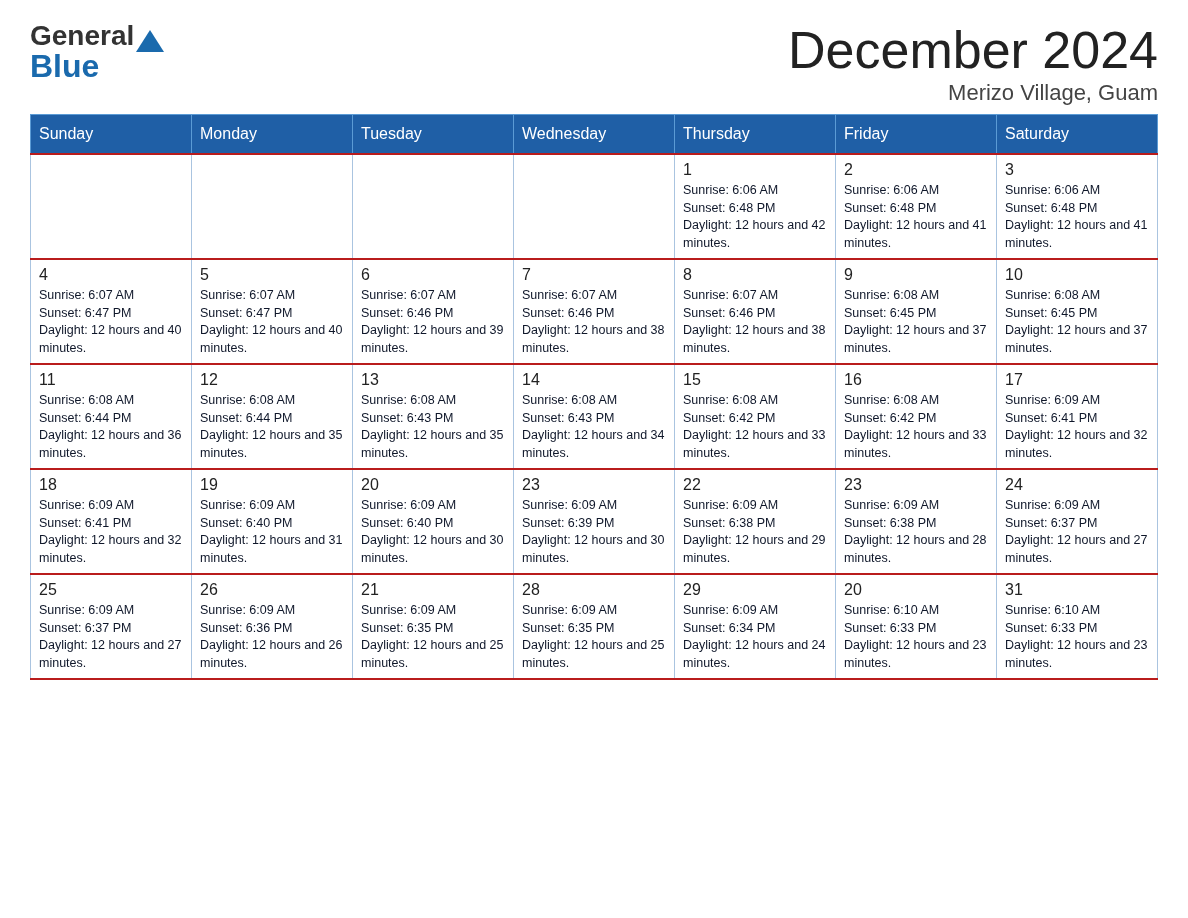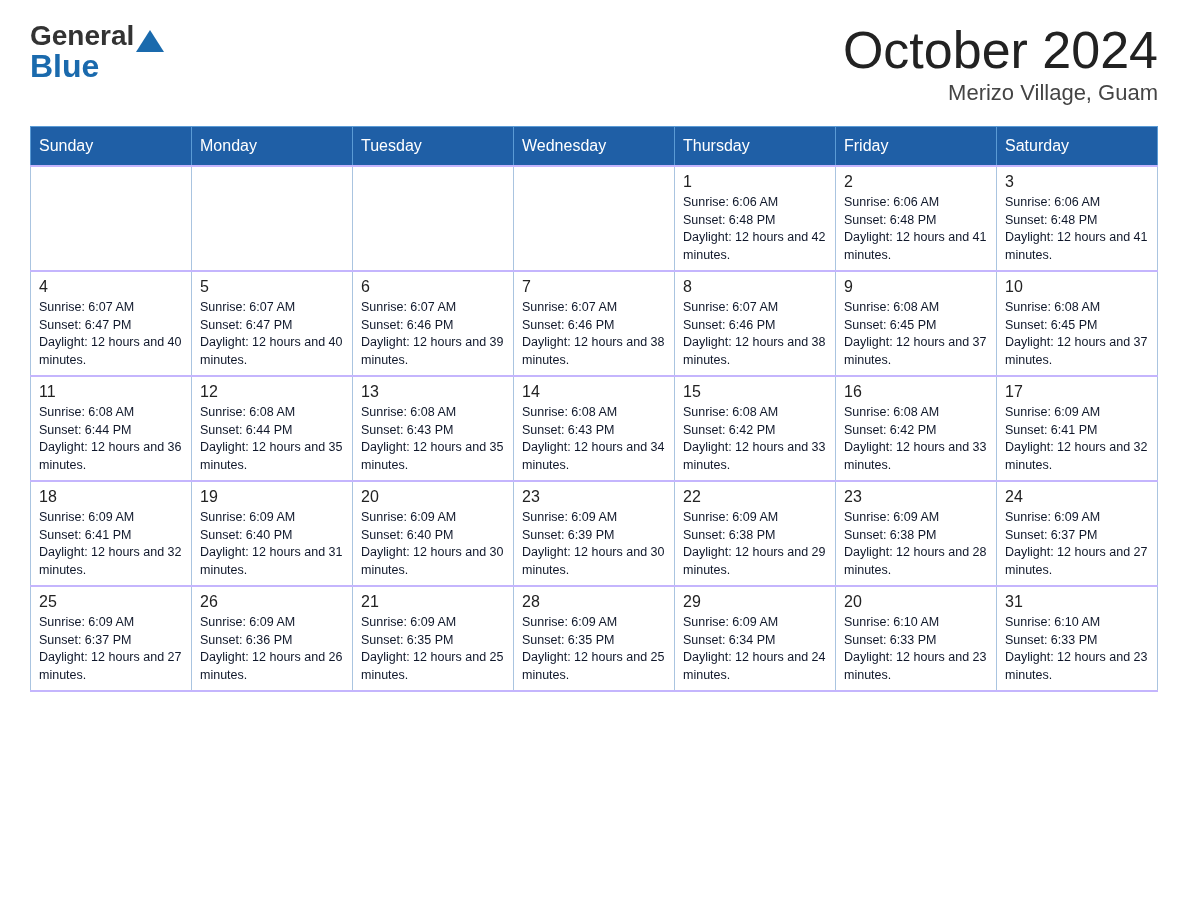--- a/index.html
+++ b/index.html
@@ -7,21 +7,21 @@
       font-family: Arial, sans-serif;
       background: #fff;
       padding: 20px 30px;
       width: 1188px;
       min-height: 918px;
     }
     .header {
       display: flex;
       justify-content: space-between;
       align-items: flex-start;
-      margin-bottom: 20px;
+      margin-bottom: 8px;
     }
     .logo {
       display: flex;
       align-items: center;
       gap: 4px;
     }
     .logo-text-general {
       font-size: 28px;
       font-weight: bold;
       color: #333;
@@ -73,21 +73,21 @@
     .calendar td {
       vertical-align: top;
       padding: 6px 8px;
       border: 1px solid #aac4e0;
       width: calc(100% / 7);
       min-height: 100px;
       font-size: 13px;
       color: #333;
     }
     .calendar tr {
-      border-bottom: 2px solid #c4b5fd;
+      border-bottom: 2px solid #b91c1c;
     }
     .day-number {
       font-size: 16px;
       color: #222;
       display: block;
       margin-bottom: 3px;
     }
     .day-info {
       font-size: 12.5px;
       color: #0f172a;
@@ -101,21 +101,21 @@
 <body>
 
 <div class="header">
   <div class="logo">
     <div>
       <span class="logo-text-general">General</span><span class="logo-triangle"></span>
       <span class="logo-blue">Blue</span>
     </div>
   </div>
   <div class="title-block">
-    <h1>October 2024</h1>
+    <h1>December 2024</h1>
     <h2>Merizo Village, Guam</h2>
   </div>
 </div>
 
 <table class="calendar">
   <thead>
     <tr>
     <th>Sunday</th>
         <th>Monday</th>
         <th>Tuesday</th>

